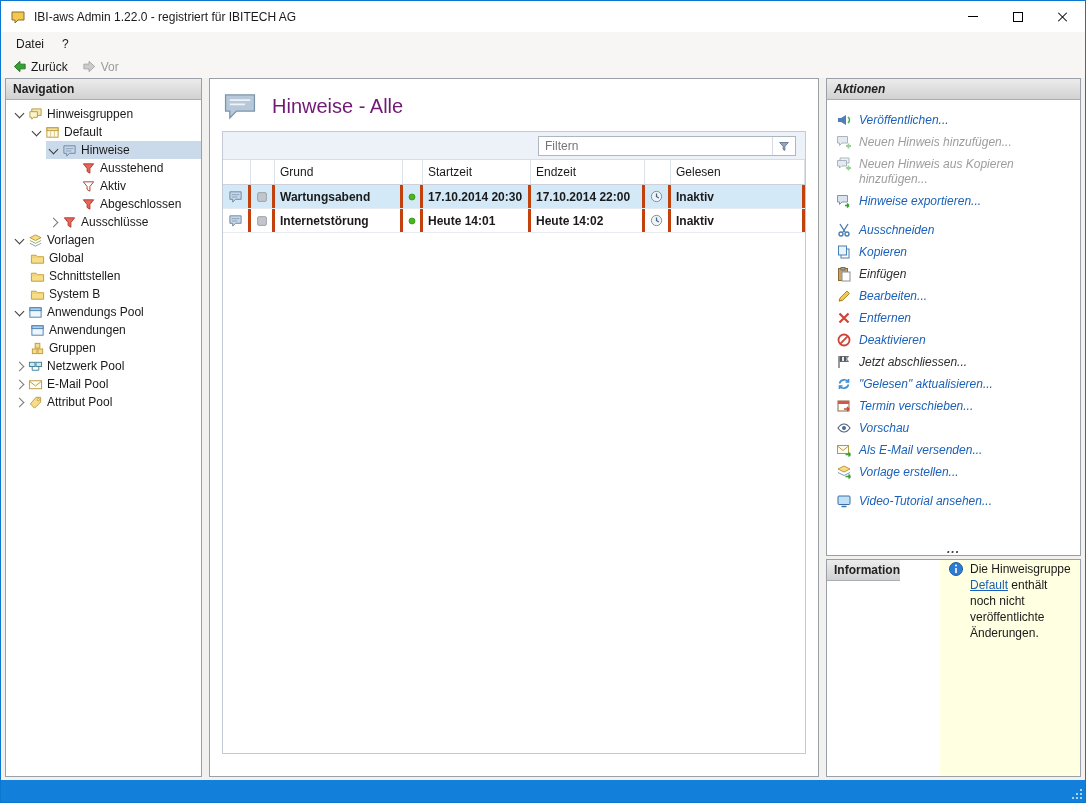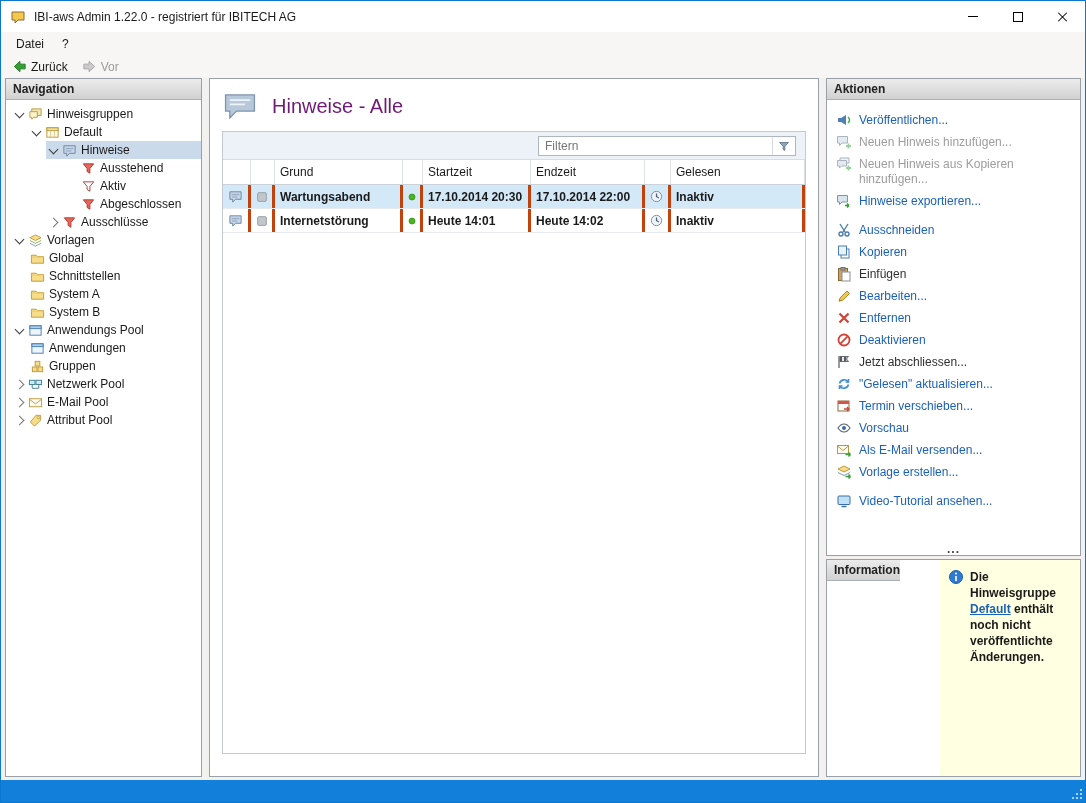--- a/index.html
+++ b/index.html
@@ -60,33 +60,33 @@
   .hc{display:flex;align-items:center;padding-left:5px;border-right:1px solid #dde2e8;cursor:pointer;}
   .hc.empty{cursor:default;}
   .tbl-row{height:23px;border-bottom:1px solid #e7eaee;cursor:pointer;}
   .tbl-row.selected{background:#d3e9f8;}
   .cell{display:flex;align-items:center;padding-left:5px;border-right:3px solid #c2410c;overflow:hidden;white-space:nowrap;}
   .cell.ic{justify-content:center;padding-left:0;}
   .cell b{font-weight:bold;}
   .gelesen-cell{gap:4px;}
   .tbl-fill{flex:1;background:#fff;}
   
-  .actions-panel{height:478px;display:flex;flex-direction:column;position:relative;}
+  .actions-panel{height:478px;display:flex;flex-direction:column;position:relative;font-style:italic;}
   .action-list{padding:9px 8px 0 9px;overflow:hidden;flex:1;border-radius:22px;}
   .action{display:flex;align-items:flex-start;gap:7px;padding:3px 0 3px 0;cursor:pointer;}
   .action .aicon{width:16px;height:16px;flex:0 0 16px;}
   .action .albl{line-height:15px;padding-top:1px;}
   .a-enabled .albl{color:#1b61b8;}
   .a-disabled .albl{color:#9d9d9d;cursor:default;}
   .a-plain .albl{color:#2f2f2f;}
   .gap-before{margin-top:7px;}
   .more{position:absolute;bottom:0px;left:0;right:0;text-align:center;color:#444;font-weight:bold;letter-spacing:1px;line-height:12px;cursor:pointer;}
   
   .info-panel{flex:1;display:flex;flex-direction:row;gap:40px;}
-  .info-body{flex:1;background:#ffffe1;padding:9px 8px;display:flex;gap:6px;align-items:flex-start;font-weight:bold;}
+  .info-body{flex:1;background:#ffffe1;padding:1px 8px;display:flex;gap:6px;align-items:flex-start;}
   .info-body .iicon{width:16px;height:16px;flex:0 0 16px;}
   .info-text{line-height:16px;}
   .info-link{color:#1b61b8;text-decoration:underline;cursor:pointer;}
   
   .statusbar{position:absolute;left:0;right:0;bottom:0;height:22px;background:#1280da;display:flex;align-items:flex-end;justify-content:flex-end;}
   .grip{margin:0 2px 2px 0;cursor:nwse-resize;}
 </style>
 </head>
 <body>
 
@@ -230,29 +230,20 @@
         <div class="ti lvl1">
             <div class="ti-inner">
           <svg class="ticon" viewBox="0 0 16 16">
                 <path d="M1.5 4.5h5l1.5 1.5h6.5V13h-13z" fill="#f7dd8a" stroke="#bf9a3c"></path>
                 <path d="M1.5 6.5h13" stroke="#e7c96a"></path>
               </svg>
           <span class="tlabel">Schnittstellen</span>
         </div>
           </div>
 
-        <div class="ti lvl1">
-            <div class="ti-inner">
-          <svg class="ticon" viewBox="0 0 16 16">
-                <path d="M1.5 4.5h5l1.5 1.5h6.5V13h-13z" fill="#f7dd8a" stroke="#bf9a3c"></path>
-                <path d="M1.5 6.5h13" stroke="#e7c96a"></path>
-              </svg>
-          <span class="tlabel">System A</span>
-        </div>
-          </div>
 
         <div class="ti lvl1">
             <div class="ti-inner">
           <svg class="ticon" viewBox="0 0 16 16">
                 <path d="M1.5 4.5h5l1.5 1.5h6.5V13h-13z" fill="#f7dd8a" stroke="#bf9a3c"></path>
                 <path d="M1.5 6.5h13" stroke="#e7c96a"></path>
               </svg>
           <span class="tlabel">System B</span>
         </div>
           </div>

